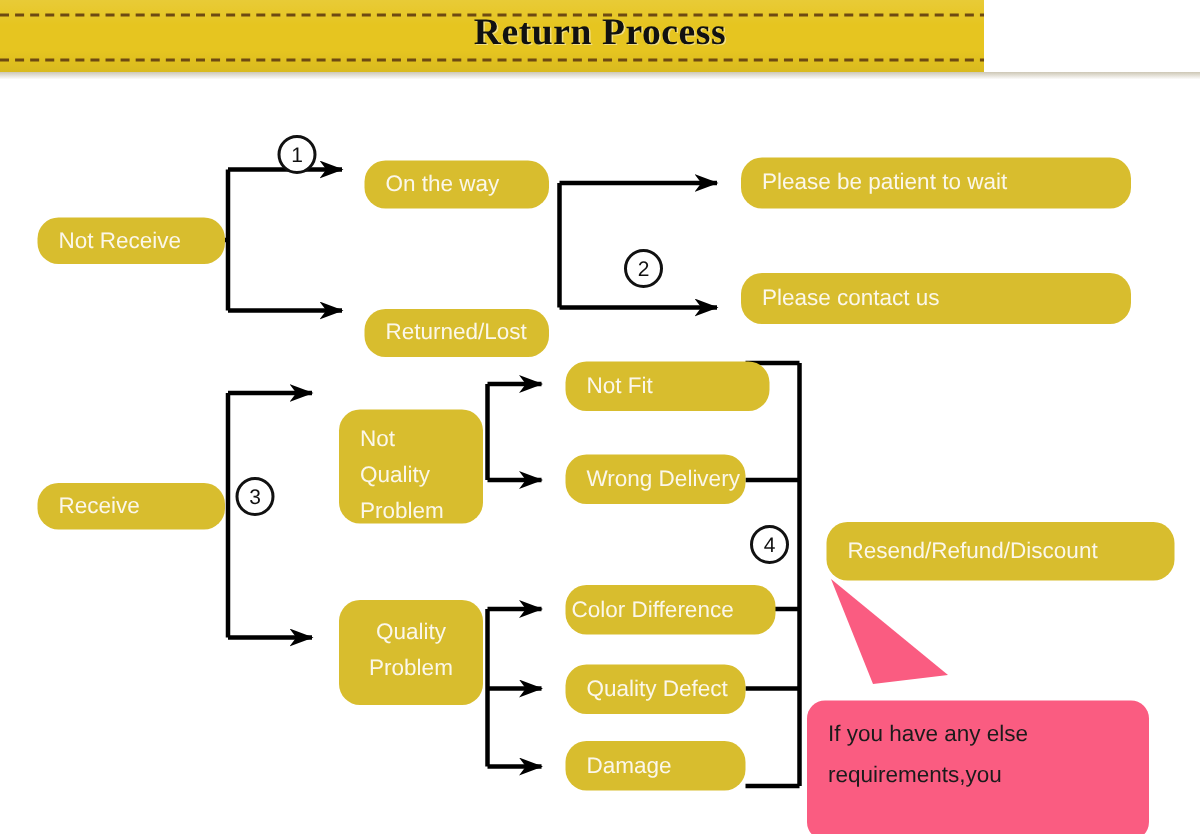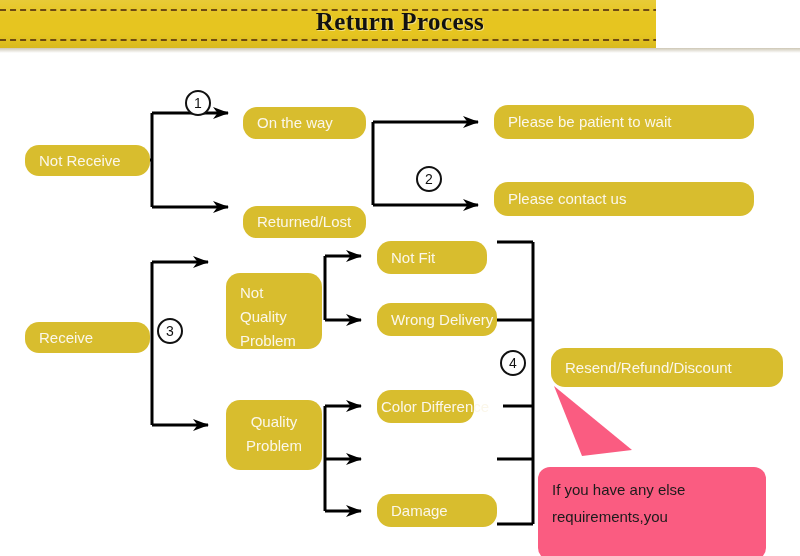--- a/index.html
+++ b/index.html
@@ -225,32 +225,35 @@
     <div>Not</div>
     <div>Quality</div>
     <div>Problem</div>
   </div>
 
   <div class="node multiline ctr" style="left:226px; top:400px; width:96px; height:70px; padding-top:10px;">
     <div>Quality</div>
     <div>Problem</div>
   </div>
 
-  <div class="node pad-center" style="left:377px; top:241px; width:110px; height:33px;align-items:center;">
+  <div class="node pad-center" style="left:377px; top:241px; width:136px; height:33px;align-items:center;">
     <span>Not Fit</span>
   </div>
 
   <div class="node pad-center" style="left:377px; top:303px; width:120px; height:33px;">
     <span>Wrong Delivery</span>
   </div>
 
-  <div class="node pad-center" style="left:377px; top:390px; width:97px; height:33px; padding-left:4px;">
+  <div class="node pad-center" style="left:377px; top:390px; width:140px; height:33px; padding-left:4px;">
     <span>Color Difference</span>
   </div>
 
+  <div class="node pad-center" style="left:377px; top:443px; width:120px; height:33px;">
+    <span>Quality Defect</span>
+  </div>
 
   <div class="node pad-center" style="left:377px; top:494px; width:120px; height:33px;align-items:center;">
     <span>Damage</span>
   </div>
 
   <div class="step" style="left:157px; top:318px;">3</div>
   <div class="step" style="left:500px; top:350px;">4</div>
 
   <div class="node pad-center" style="left:551px; top:348px; width:232px; height:39px;">
     <span>Resend/Refund/Discount</span>

